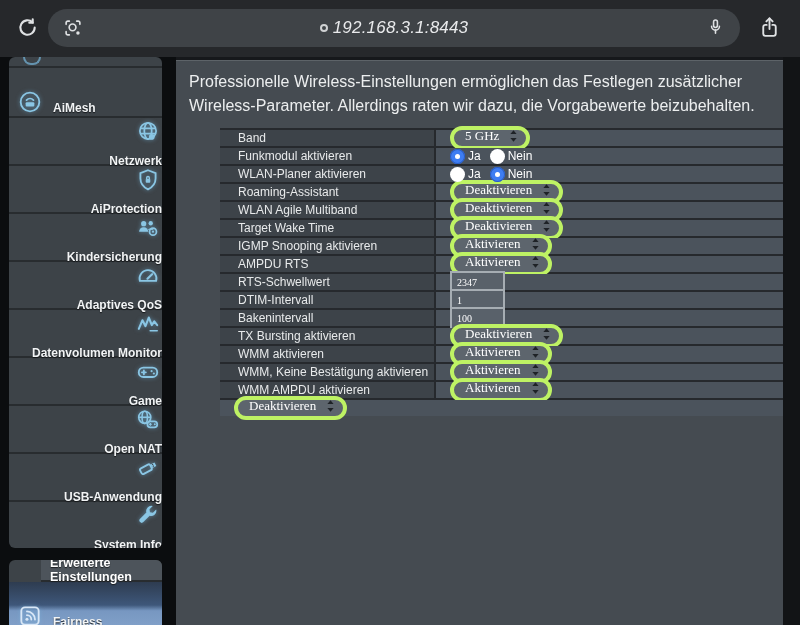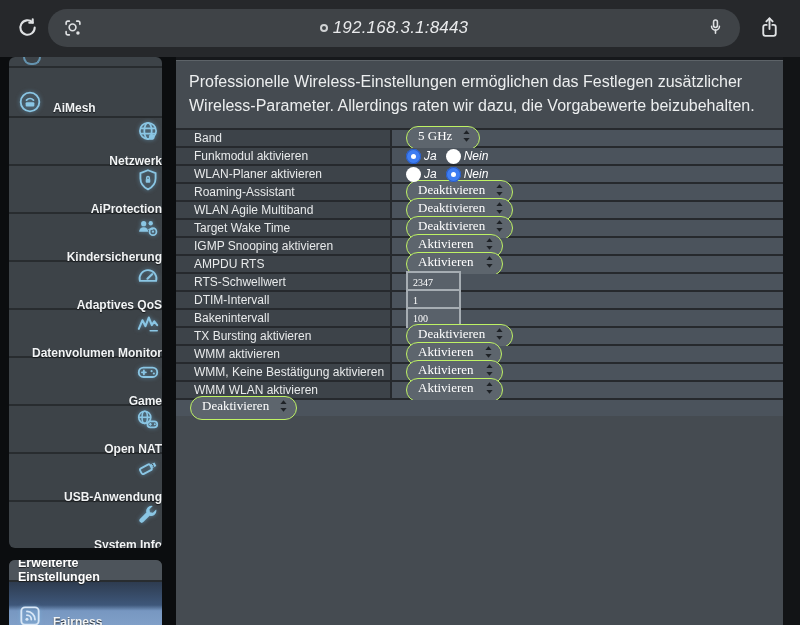--- a/index.html
+++ b/index.html
@@ -19,39 +19,39 @@
   .app { display:flex; height:568px; }
   .sidebar { width:176px; background:#0b0d0f; padding-left:9px; flex:none; }
   .panel { width:153px; background:#3d4348; border-radius:6px; overflow:hidden; }
   .stub-top { height:11px; border-bottom:2px solid #282c2f; position:relative; }
   .stub-top:after { content:""; position:absolute; left:14px; top:-6px; width:14px; height:12px; border:2px solid #6fa8c9; border-radius:0 0 8px 8px; border-top:none; opacity:.8; }
   .nav-item { height:48px; display:flex; align-items:flex-end; gap:9px; padding-left:7px; cursor:pointer; }
   .nav-item + .nav-item { border-top:2px solid #282c2f;flex-direction:column; }
   .nav-icon { width:28px; height:28px; flex:none; display:flex; align-items:center; justify-content:center; filter:drop-shadow(0 0 2px rgba(120,190,230,.55)); }
   .nav-label { color:#f2f4f5; font-size:12px; font-weight:bold; line-height:1.15; text-shadow:0 1px 1px #14171a; }
   .gap { height:12px; }
-  .adv-header { height:22px; background:#4d545b; display:flex; align-items:center; padding-left:9px; color:#fff; font-size:12.5px; font-weight:bold; border-bottom:2px solid #282c2f; text-shadow:0 1px 1px #1a1d20; }
+  .adv-header { height:22px; background:#4d545b; display:flex; align-items:center; padding-left:9px; color:#fff; font-size:12.5px; font-weight:bold; border-bottom:2px solid #282c2f; text-shadow:0 1px 1px #1a1d20;margin-left:32px; }
   .nav-item.selected { background:linear-gradient(180deg,#2e3c50 0%,#3e577a 48%,#7797c1 60%,#83a2ca 100%); }
   .stub-bottom { height:7px; border-top:2px solid #282c2f; }
 
   
   .main { flex:1; background:#16181b; display:flex; flex-direction:column; }
   .content-panel { margin-top:3px; border-top:1px solid #5d6368; background:#454b51; flex:1; display:flex; flex-direction:column; }
   .desc { padding:9px 14px 10px 13px; color:#eceeef; font-size:16px; line-height:1.5; }
   .settings-table { flex:1; }
-  .row { display:flex; height:18px; border-top:2px solid #26292d; }
+  .row { display:flex; height:18px; border-top:2px solid #26292d;margin-left:44px; }
   .cell-label { width:216px; flex:none; background:#3d4349; display:flex; align-items:center; padding-left:18px; color:#e8eaeb; font-size:12px; border-right:2px solid #26292d; }
   .cell-value { flex:1; background:#4b535c; display:flex; align-items:center; padding-left:14px; }
 
-  .pill { height:24px; border-radius:12px; background:#5d656d; border:1px solid #bef264; display:inline-flex; align-items:center; justify-content:space-between; gap:10px; padding:0 8px 4px 11px; cursor:pointer; min-width:97px; }
+  .pill { height:24px; border-radius:12px; background:#5d656d; border:4px solid #bef264; display:inline-flex; align-items:center; justify-content:space-between; gap:10px; padding:0 8px 4px 11px; cursor:pointer; min-width:97px; }
   .pill.narrow { min-width:0; }
   .pill .pill-text { color:#fff; font-family:"Liberation Serif", serif; font-size:13px; white-space:nowrap; }
   .chev { flex:none; display:flex; }
 
-  .radio-group { display:flex; align-items:center;font-style:italic; }
+  .radio-group { display:flex; align-items:center; }
   .radio-opt { display:flex; align-items:center; margin-right:9px; cursor:pointer; }
   .radio-dot { width:15px; height:15px; border-radius:50%; background:#fff; position:relative; flex:none; }
   .radio-opt.checked .radio-dot { background:#3e7df2; box-shadow:0 0 0 1px #2a5cc2 inset; }
   .radio-opt.checked .radio-dot:after { content:""; position:absolute; left:5px; top:5px; width:5px; height:5px; border-radius:50%; background:#fff; }
   .radio-label { color:#fff; font-size:12px; margin-left:3px; }
 
   .text-input { width:55px; height:23px; background:#59616a; border:2px solid #a6adb3; color:#fff; font-family:"Liberation Serif", serif; font-size:10px; padding-left:5px; }
 
   .right-strip { width:17px; flex:none; background:#121416; }
 </style>
@@ -449,21 +449,21 @@
                   <svg width="9" height="14" viewBox="0 0 9 14">
                     <path d="M4.5 1.2 7.6 5H1.4z" fill="#1e2226"></path>
                     <path d="M1.4 9h6.2L4.5 12.8z" fill="#1e2226"></path>
                   </svg>
                 </span>
               </div>
             </div>
   </div>
 
   <div class="row">
-    <div class="cell-label">WMM WLAN aktivieren</div>
+    <div class="cell-label">WMM AMPDU aktivieren</div>
     <div class="cell-value">
               <div class="pill">
                 <span class="pill-text">Aktivieren</span>
                 <span class="chev">
                   <svg width="9" height="14" viewBox="0 0 9 14">
                     <path d="M4.5 1.2 7.6 5H1.4z" fill="#1e2226"></path>
                     <path d="M1.4 9h6.2L4.5 12.8z" fill="#1e2226"></path>
                   </svg>
                 </span>
               </div>

